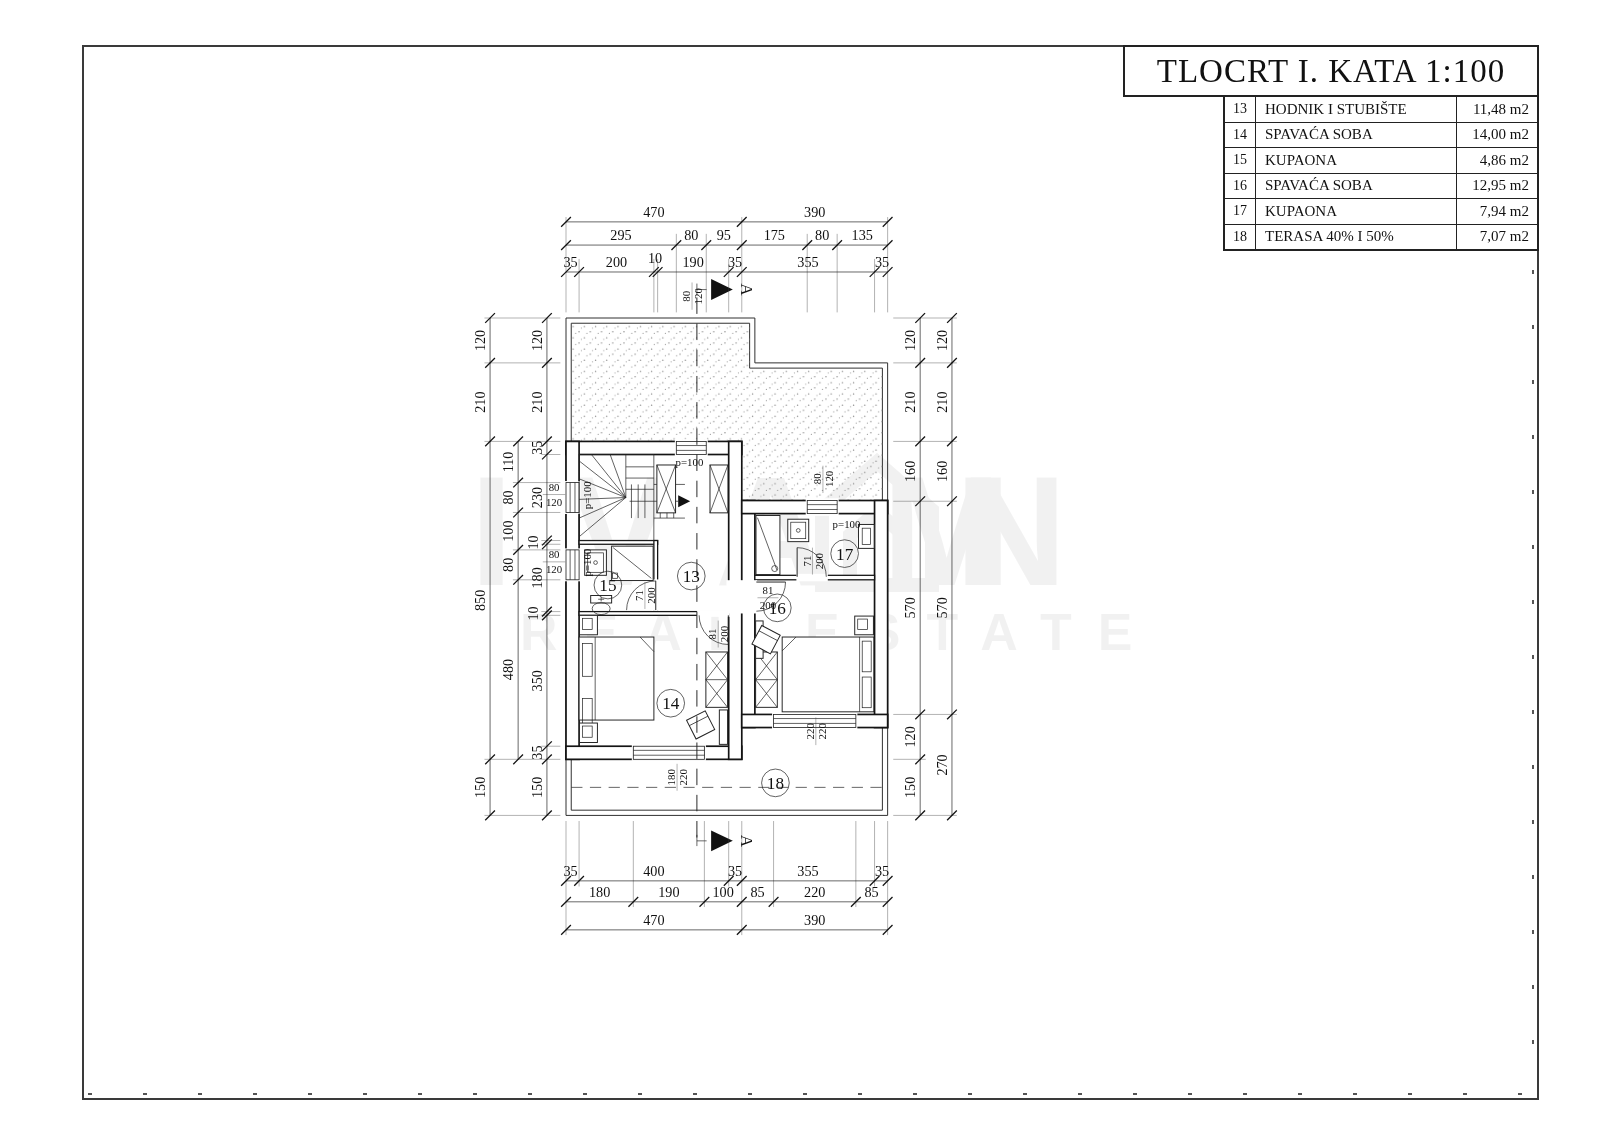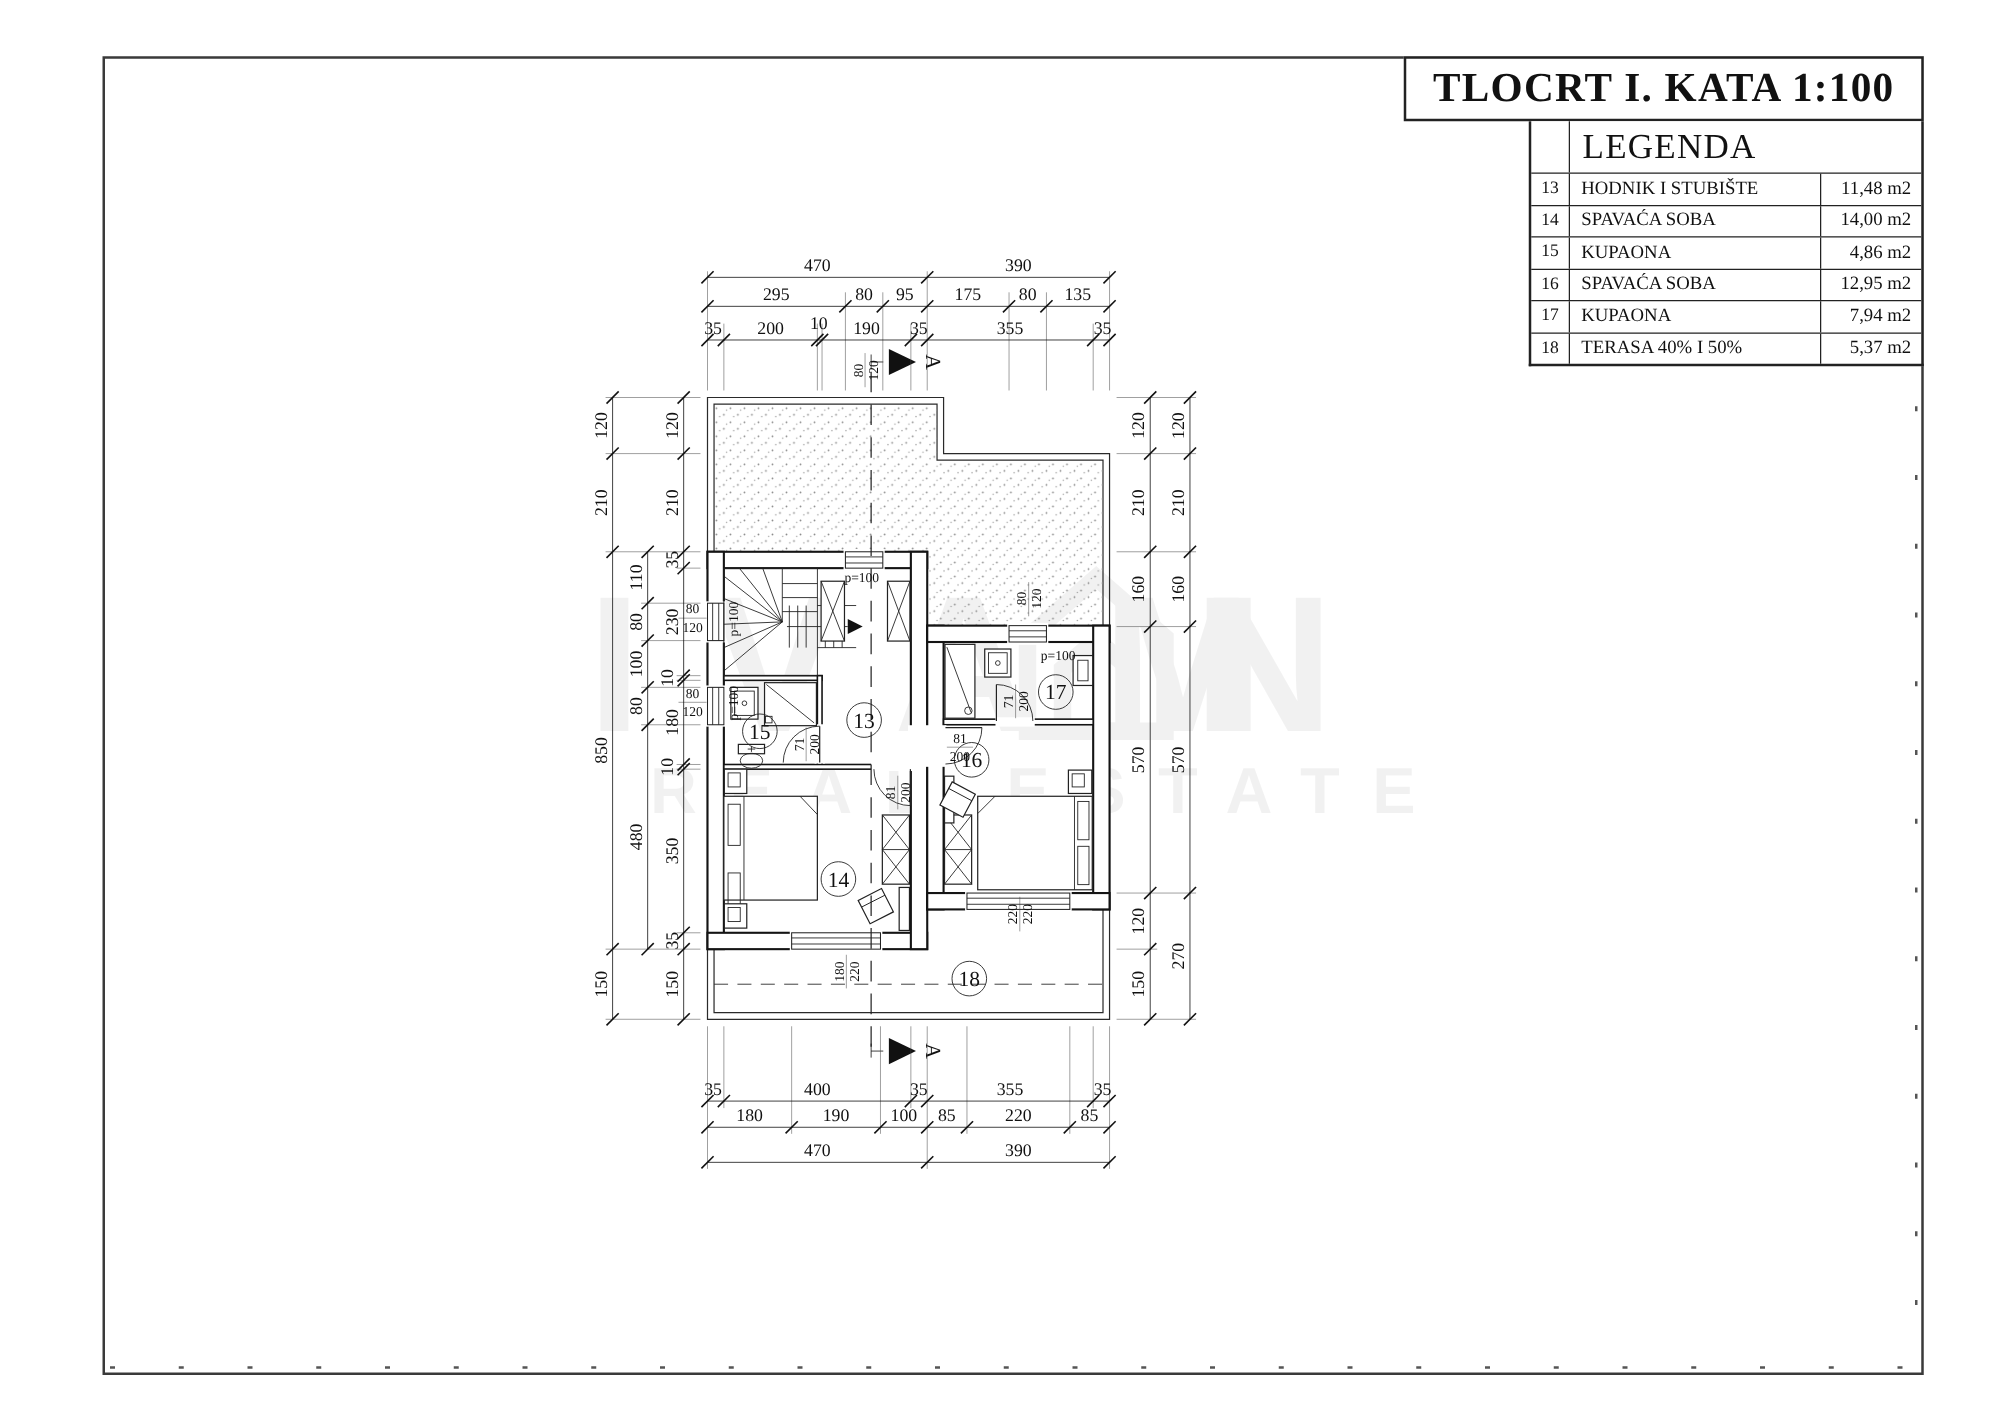--- a/index.html
+++ b/index.html
@@ -2,21 +2,21 @@
 <html><head>
 <meta charset="utf-8">
 <style>
   html,body{margin:0;padding:0;background:#ffffff;}
   .sheet{position:relative;width:1600px;height:1131px;background:#fff;overflow:hidden;
          font-family:"Liberation Serif",serif;color:#111;}
   .frame{position:absolute;left:82px;top:45px;width:1457px;height:1055px;border:2px solid #3a3a3a;box-sizing:border-box;}
   .plan-svg{position:absolute;left:0;top:0;width:1600px;height:1131px;}
   .title-box{position:absolute;left:1123px;top:45px;width:416px;height:52px;border:2px solid #222;
              box-sizing:border-box;display:flex;align-items:center;justify-content:center;
-             font-size:33px;letter-spacing:1px;background:#fff;font-weight:bold;}
+             font-size:33px;letter-spacing:1px;background:#fff;}
   .legend{position:absolute;left:1223px;top:97px;width:316px;border:2px solid #222;border-top:none;
           box-sizing:border-box;background:#fff;}
   .lg-head{display:flex;height:41px;border-bottom:1px solid #222;}
   .lg-head .c-num{border-right:1px solid #222;}
   .lg-head .c-name{display:flex;align-items:center;padding-left:10px;font-size:28px;letter-spacing:1px;}
   .lg-row{display:flex;height:24.5px;border-bottom:1px solid #222;}
   .lg-row:last-child{border-bottom:none;}
   .c-num{width:31px;flex:none;display:flex;align-items:center;justify-content:center;
          font-size:14px;border-right:1px solid #222;box-sizing:border-box;}
   .c-name{flex:1;display:flex;align-items:center;padding-left:9px;font-size:15px;box-sizing:border-box;}
@@ -560,24 +560,20 @@
         <text class="dt" x="1019" y="1195" transform="rotate(-90 1019 1195)">270</text>
       </g>
     </g>
   </svg>
 
   <div class="title-box">
     <span>TLOCRT I. KATA 1:100</span>
   </div>
 
   <div class="legend">
-    <div class="lg-head">
-      <div class="c-num"></div>
-      <div class="c-name">LEGENDA</div>
-    </div>
     <div class="lg-row">
       <div class="c-num">13</div>
       <div class="c-name">HODNIK I STUBIŠTE</div>
       <div class="c-area">11,48 m2</div>
     </div>
     <div class="lg-row">
       <div class="c-num">14</div>
       <div class="c-name">SPAVAĆA SOBA</div>
       <div class="c-area">14,00 m2</div>
     </div>
@@ -592,16 +588,16 @@
       <div class="c-area">12,95 m2</div>
     </div>
     <div class="lg-row">
       <div class="c-num">17</div>
       <div class="c-name">KUPAONA</div>
       <div class="c-area">7,94 m2</div>
     </div>
     <div class="lg-row">
       <div class="c-num">18</div>
       <div class="c-name">TERASA 40% I 50%</div>
-      <div class="c-area">5,37 m2</div>
+      <div class="c-area">7,07 m2</div>
     </div>
   </div>
 </div>
 
 </body></html>

